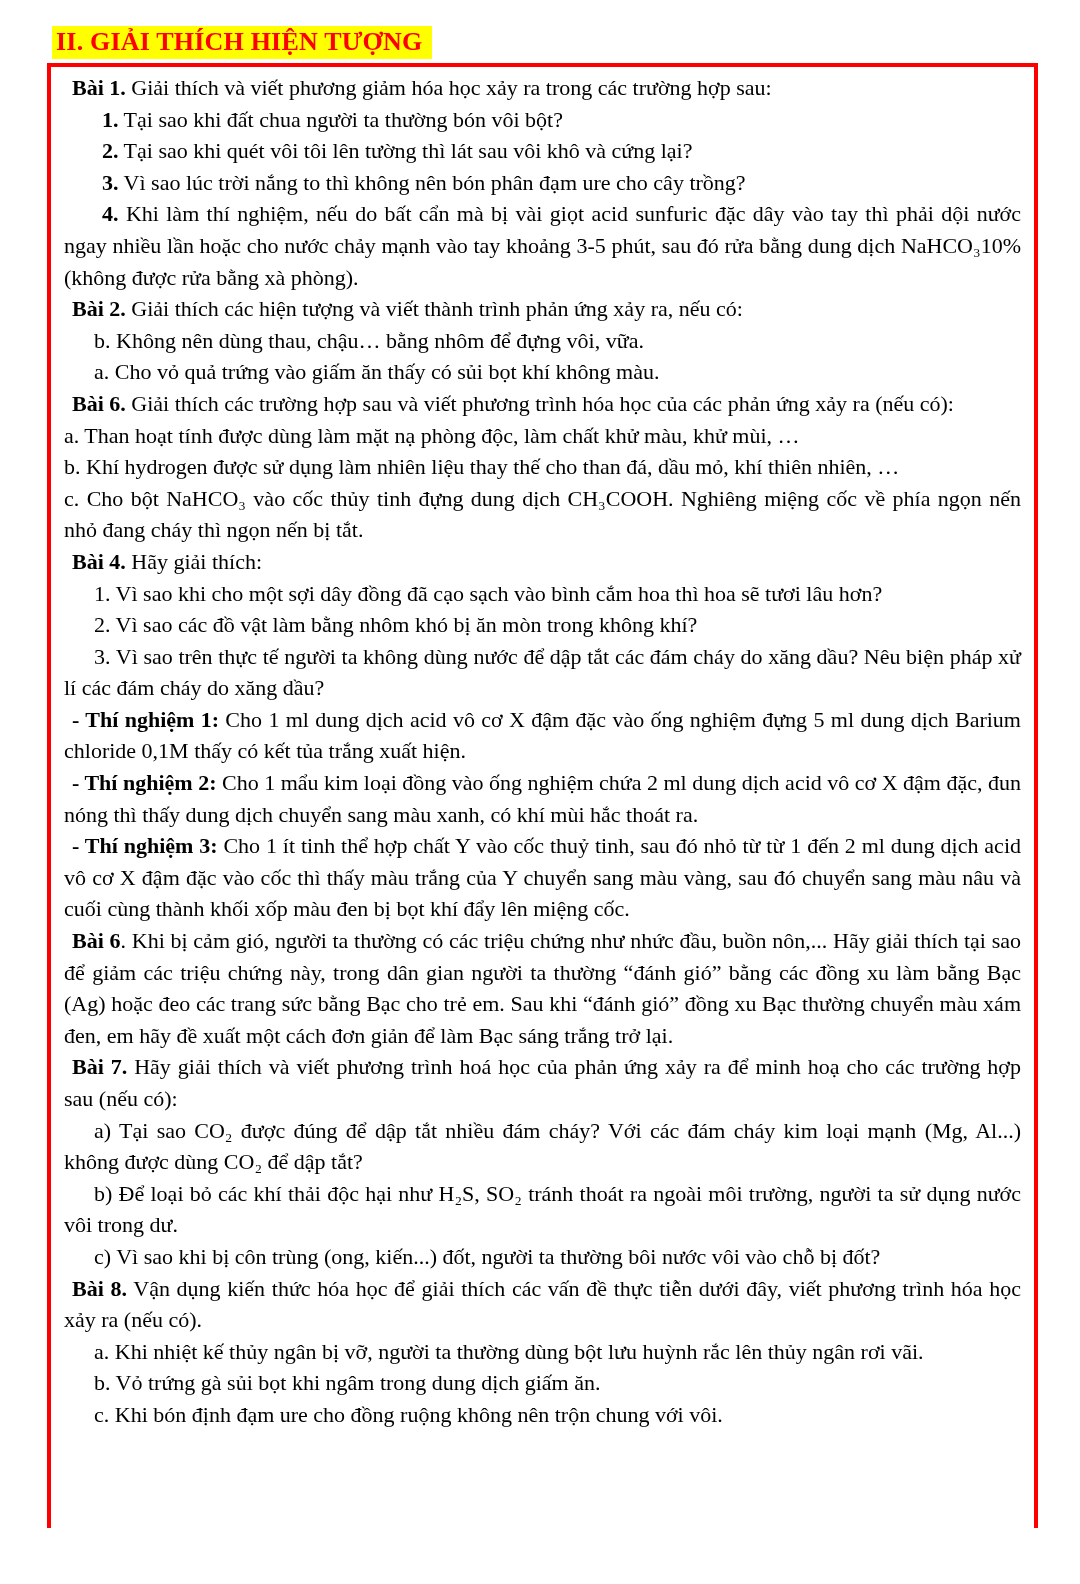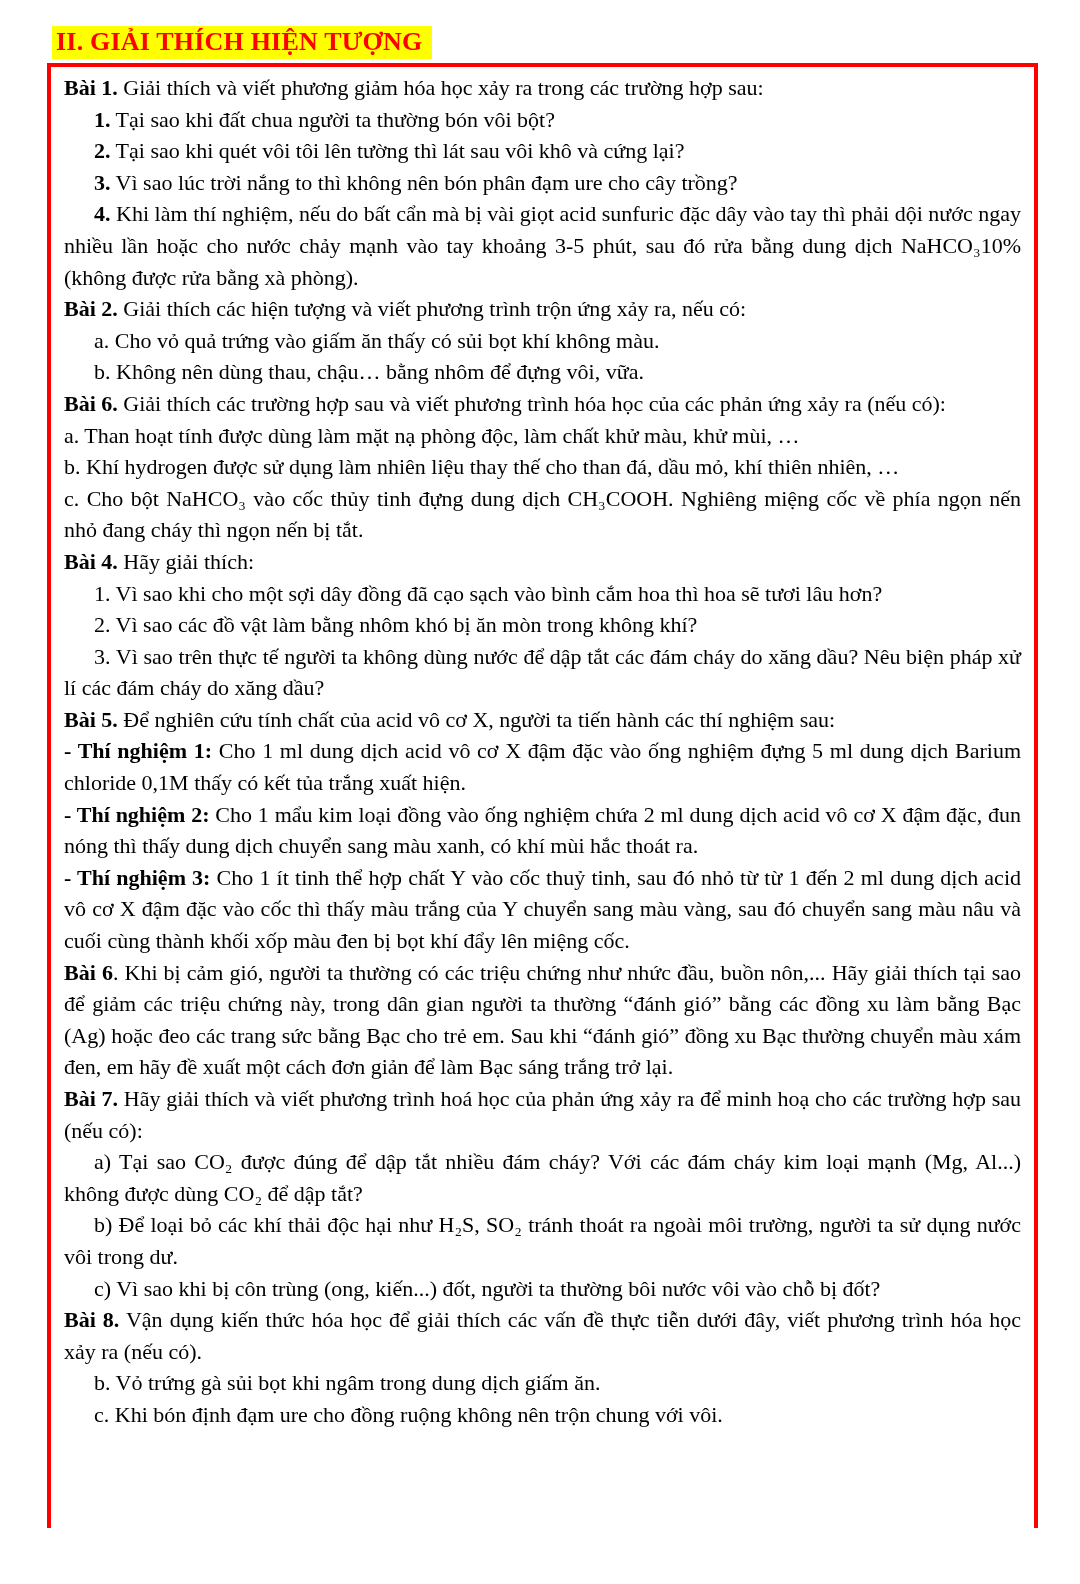--- a/index.html
+++ b/index.html
@@ -40,52 +40,53 @@
     font-size: 22px;
     line-height: 31.6px;
     color: #000000;
     text-align: justify;
   }
   .para.ind {
     text-indent: 30px;
   }
   .para b.lead {
     font-weight: bold;
+    margin-left: 8px;
   }
 </style>
 </head>
 <body>
 
 <div class="page">
   <div class="header-badge">
     <span>II. GIẢI THÍCH HIỆN TƯỢNG</span>
   </div>
   <div class="exercise-box" id="exercise-box">
       <p class="para"><b class="lead">Bài 1.</b><span>  Giải thích và viết phương giảm hóa học xảy ra trong các trường hợp sau:</span></p>
       <p class="para ind"><b class="lead">1.</b><span> Tại sao khi đất chua người ta thường bón vôi bột?</span></p>
       <p class="para ind"><b class="lead">2.</b><span> Tại sao khi quét vôi tôi lên tường thì lát sau vôi khô và cứng lại?</span></p>
       <p class="para ind"><b class="lead">3.</b><span> Vì sao lúc trời nắng to thì không nên bón phân đạm ure cho cây trồng?</span></p>
       <p class="para ind"><b class="lead">4.</b><span> Khi làm thí nghiệm, nếu do bất cẩn mà bị vài giọt acid sunfuric đặc dây vào tay thì phải dội nước ngay nhiều lần hoặc cho nước chảy mạnh vào tay khoảng 3-5 phút, sau đó rửa bằng dung dịch NaHCO₃10% (không được rửa bằng xà phòng).</span></p>
-      <p class="para"><b class="lead">Bài 2.</b><span>  Giải thích các hiện tượng và viết phương trình trộn ứng xảy ra, nếu có:</span></p>
+      <p class="para"><b class="lead">Bài 2.</b><span>  Giải thích các hiện tượng và viết thành trình phản ứng xảy ra, nếu có:</span></p>
+      <p class="para ind"><span>b. Không nên dùng thau, chậu… bằng nhôm để đựng vôi, vữa.</span></p>
       <p class="para ind"><span>a. Cho vỏ quả trứng vào giấm ăn thấy có sủi bọt khí không màu.</span></p>
-      <p class="para ind"><span>b. Không nên dùng thau, chậu… bằng nhôm để đựng vôi, vữa.</span></p>
       <p class="para"><b class="lead">Bài 6.</b><span> Giải thích các trường hợp sau và viết phương trình hóa học của các phản ứng xảy ra (nếu có):</span></p>
       <p class="para"><span>a. Than hoạt tính được dùng làm mặt nạ phòng độc, làm chất khử màu, khử mùi, …</span></p>
       <p class="para"><span>b. Khí hydrogen được sử dụng làm nhiên liệu thay thế cho than đá, dầu mỏ, khí thiên nhiên, …</span></p>
       <p class="para"><span>c. Cho bột NaHCO₃ vào cốc thủy tinh đựng dung dịch CH₃COOH. Nghiêng miệng cốc về phía ngọn nến nhỏ đang cháy thì ngọn nến bị tắt.</span></p>
       <p class="para"><b class="lead">Bài 4.</b><span> Hãy giải thích:</span></p>
       <p class="para ind"><span>1. Vì sao khi cho một sợi dây đồng đã cạo sạch vào bình cắm hoa thì hoa sẽ tươi lâu hơn?</span></p>
       <p class="para ind"><span>2. Vì sao các đồ vật làm bằng nhôm khó bị ăn mòn trong không khí?</span></p>
       <p class="para ind"><span>3. Vì sao trên thực tế người ta không dùng nước để dập tắt các đám cháy do xăng dầu? Nêu biện pháp xử lí các đám cháy do xăng dầu?</span></p>
-      <p class="para"><b class="lead">Bài 5.</b><span>  Để nghiên cứu tính chất của acid vô cơ X, người ta tiến hành các thí nghiệm sau:</span></p>
       <p class="para"><b class="lead">- Thí nghiệm 1:</b><span> Cho 1 ml dung dịch acid vô cơ X đậm đặc vào ống nghiệm đựng 5 ml dung dịch Barium chloride 0,1M thấy có kết tủa trắng xuất hiện.</span></p>
       <p class="para"><b class="lead">- Thí nghiệm 2:</b><span> Cho 1 mẩu kim loại đồng vào ống nghiệm chứa 2 ml dung dịch acid vô cơ X đậm đặc, đun nóng thì thấy dung dịch chuyển sang màu xanh, có khí mùi hắc thoát ra.</span></p>
       <p class="para"><b class="lead">- Thí nghiệm 3:</b><span> Cho 1 ít tinh thể hợp chất Y vào cốc thuỷ tinh, sau đó nhỏ từ từ 1 đến 2 ml dung dịch acid vô cơ X đậm đặc vào cốc thì thấy màu trắng của Y chuyển sang màu vàng, sau đó chuyển sang màu nâu và cuối cùng thành khối xốp màu đen bị bọt khí đẩy lên miệng cốc.</span></p>
       <p class="para"><b class="lead">Bài 6</b><span>. Khi bị cảm gió, người ta thường có các triệu chứng như nhức đầu, buồn nôn,... Hãy giải thích tại sao để giảm các triệu chứng này, trong dân gian người ta thường “đánh gió” bằng các đồng xu làm bằng Bạc (Ag) hoặc đeo các trang sức bằng Bạc cho trẻ em. Sau khi “đánh gió” đồng xu Bạc thường chuyển màu xám đen, em hãy đề xuất một cách đơn giản để làm Bạc sáng trắng trở lại.</span></p>
       <p class="para"><b class="lead">Bài 7.</b><span> Hãy giải thích và viết phương trình hoá học của phản ứng xảy ra để minh hoạ cho các trường hợp sau (nếu có):</span></p>
       <p class="para ind"><span>a) Tại sao CO₂ được đúng để dập tắt nhiều đám cháy? Với các đám cháy kim loại mạnh (Mg, Al...) không được dùng CO₂ để dập tắt?</span></p>
       <p class="para ind"><span>b) Để loại bỏ các khí thải độc hại như H₂S, SO₂ tránh thoát ra ngoài môi trường, người ta sử dụng nước vôi trong dư.</span></p>
       <p class="para ind"><span>c) Vì sao khi bị côn trùng (ong, kiến...) đốt, người ta thường bôi nước vôi vào chỗ bị đốt?</span></p>
       <p class="para"><b class="lead">Bài 8.</b><span> Vận dụng kiến thức hóa học để giải thích các vấn đề thực tiễn dưới đây, viết phương trình hóa học xảy ra (nếu có).</span></p>
+      <p class="para ind"><span>a. Khi nhiệt kế thủy ngân bị vỡ, người ta thường dùng bột lưu huỳnh rắc lên thủy ngân rơi vãi.</span></p>
       <p class="para ind"><span>b. Vỏ trứng gà sủi bọt khi ngâm trong dung dịch giấm ăn.</span></p>
       <p class="para ind"><span>c. Khi bón định đạm ure cho đồng ruộng không nên trộn chung với vôi.</span></p>
     </div>
 </div>
 
 </body></html>

